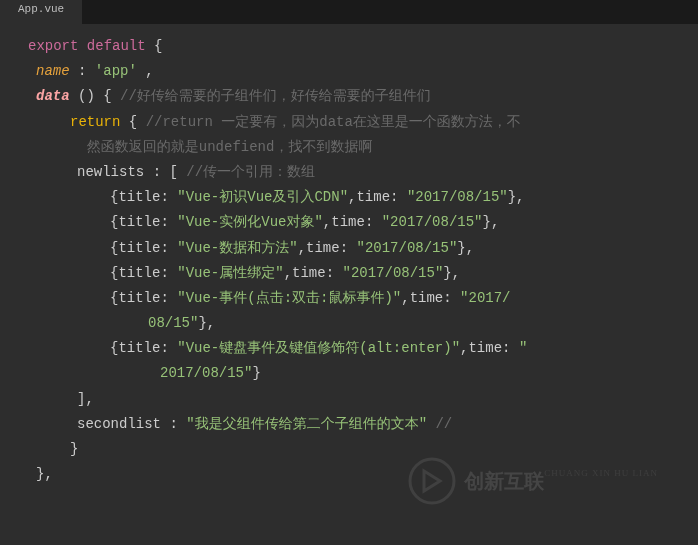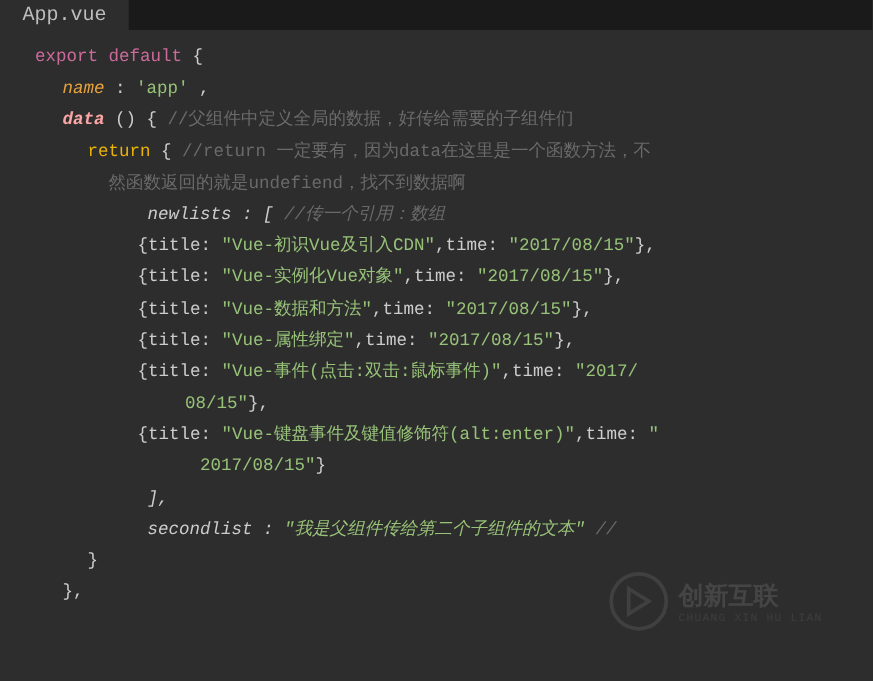--- a/index.html
+++ b/index.html
@@ -14,35 +14,35 @@
     }
     .tab-bar {
       display: flex;
       background: #1a1a1a;
       height: 24px;
     }
     .tab {
       padding: 3px 18px;
       background: #2d2d2d;
       color: #bdbdbd;
-      font-size: 16px;
+      font-size: 11px;
       border-right: 1px solid #1a1a1a;
     }
     .editor {
       padding: 10px 0;
       line-height: 1.8;
     }
     .line {
       white-space: nowrap;
       padding-left: 16px;
     }
     .i1 { padding-left: 28px; }
-    .i2 { padding-left: 50px; }
+    .i2 { padding-left: 36px; }
     .i3 { padding-left: 70px; }
-    .i4 { padding-left: 118px; font-style: italic; }
+    .i4 { padding-left: 77px; }
     .i5 { padding-left: 110px; }
     .i6 { padding-left: 148px; }
     .i7 { padding-left: 160px; }
     
     .kw-export { color: #cc6b9b; }
     .kw-default { color: #cc6b9b; }
     .kw-return { color: #eab308; }
     .punct { color: #cccccc; }
     .name-key { color: #e6a23c; font-style: italic; }
     .func { color: #fca5a5; font-style: italic; font-weight: bold; }
@@ -59,21 +59,22 @@
       display: flex;
       align-items: center;
       gap: 8px;
     }
     .watermark-logo {
       width: 48px;
       height: 48px;
     }
     .watermark-text {
       display: flex;
-      flex-direction: column;
+      flex-direction: row;
+      font-family: Liberation Serif, serif;
     }
     .watermark-title { font-size: 20px; color: #cccccc; font-weight: bold; }
     .watermark-sub { font-size: 9px; color: #999; letter-spacing: 1px; }
   </style>
 </head>
 <body>
 
 <div class="tab-bar">
   <div class="tab">App.vue</div>
 </div>
@@ -91,21 +92,21 @@
     <span class="name-key">name</span>
     <span class="punct">: </span>
     <span class="string">'app'</span>
     <span class="punct">,</span>
   </div>
 
   <div class="line i2">
     <span class="func">data</span>
     <span class="punct"> ()</span>
     <span class="punct"> {</span>
-    <span class="comment">//父组件中定义全局的数据，好传给需要的子组件们</span>
+    <span class="comment">//好传给需要的子组件们，好传给需要的子组件们</span>
   </div>
 
   <div class="line i3">
     <span class="kw-return">return</span>
     <span class="punct"> {</span>
     <span class="comment">//return 一定要有，因为data在这里是一个函数方法，不</span>
   </div>
   <div class="line i3">
     <span class="comment">&nbsp;&nbsp;然函数返回的就是undefiend，找不到数据啊</span>
   </div>

